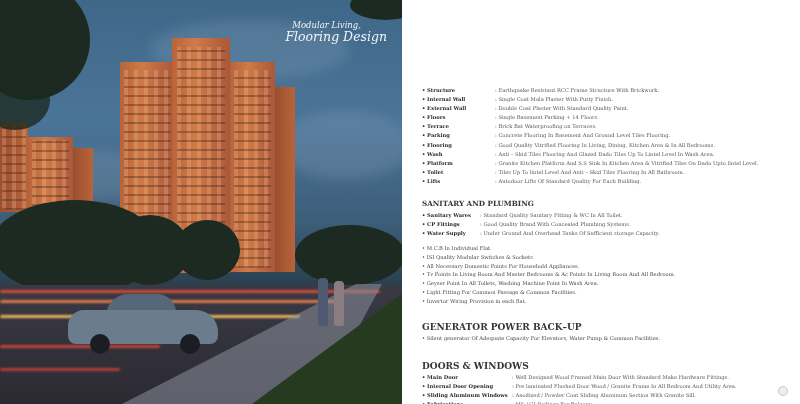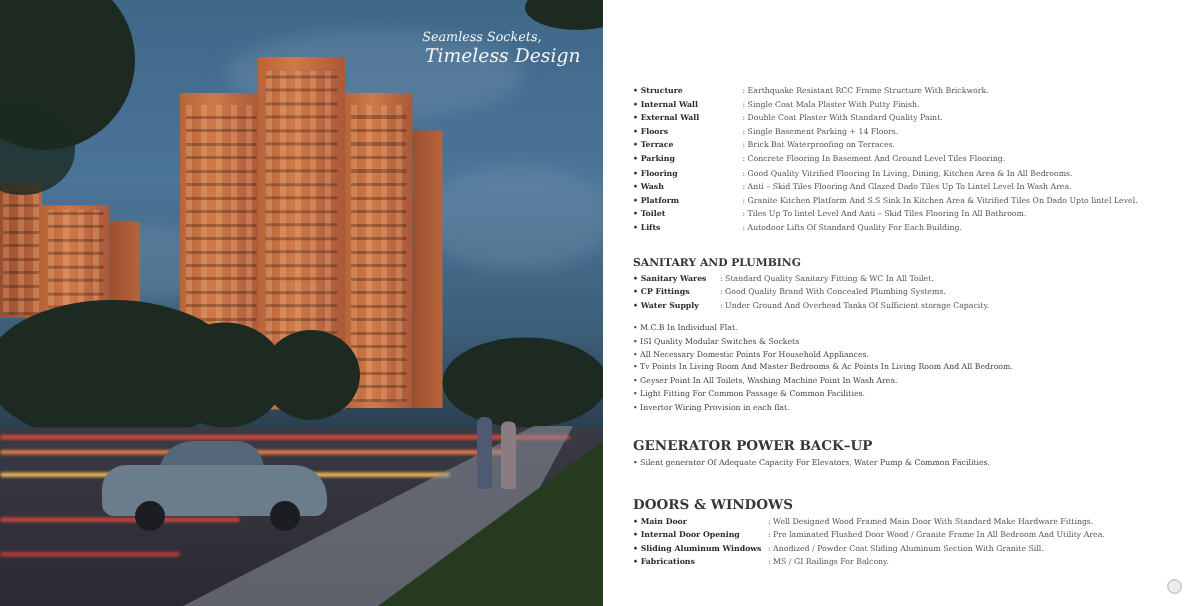--- a/index.html
+++ b/index.html
@@ -23,21 +23,21 @@
   .car .wheel { position: absolute; top: 42px; width: 20px; height: 20px; border-radius: 50%; background: #1b1d22; }
   .person { position: absolute; border-radius: 4px 4px 2px 2px; }
   .tagline { position: absolute; right: 15px; top: 20px; text-align: right; color: #f2f4f7; font-family: "DejaVu Serif", serif; font-style: italic; }
   .tagline .l1 { font-size: 8.5px; margin-right: 26px; }
   .tagline .l2 { font-size: 12.5px; margin-top: -1px; }
 
   .right { position: absolute; left: 402px; top: 0; width: 398px; height: 404px; background: #ffffff; }
   .title-row { position: absolute; left: 22px; top: 18px; right: 30px; display: flex; align-items: center; }
   .title { font-family: "DejaVu Serif", serif; font-size: 19px; letter-spacing: 2px; color: #b08a70; font-weight: normal; }
   .title-line { flex: 1; height: 1px; background: #dcc8b8; margin-left: 6px; margin-top: 4px; }
-  .section { position: absolute; left: 20px; right: 8px; }
+  .section { position: absolute; left: 20px; right: 8px; margin-top: 29px; }
   .sec-h { font-family: "DejaVu Serif", serif; font-weight: bold; color: #3a3432; }
   .row { display: flex; font-size: 5.2px; line-height: 9.1px; color: #4a4440; white-space: nowrap; }
   .row .k { font-weight: bold; color: #2e2a28; }
   .row .v { color: #555; }
   .bullet-line { font-size: 5.2px; line-height: 8.8px; color: #4a4440; white-space: nowrap; }
   .page-icon { position: absolute; right: 12px; bottom: 8px; width: 8px; height: 8px; border-radius: 50%; border: 1px solid #c8c8c8; background: #eeeeee; }
 </style>
 </head>
 <body>
 
@@ -85,22 +85,22 @@
   <div class="car">
     <div class="roof"></div>
       <div class="body"></div>
     <div class="wheel" style="left:22px"></div>
       <div class="wheel" style="left:112px"></div>
   </div>
   <div class="person" style="left:318px;top:278px;width:10px;height:48px;background:#4d5a72;"></div>
   <div class="person" style="left:334px;top:281px;width:10px;height:45px;background:#8a7c80;"></div>
 
   <div class="tagline">
-    <div class="l1">Seamless Sockets,</div>
-    <div class="l2">Timeless Design</div>
+    <div class="l1">Modular Living,</div>
+    <div class="l2">Flooring Design</div>
   </div>
 </div>
 
 <div class="right">
 
   <div class="section" style="top:57px;">
     <div class="row">
         <span class="k" style="width:73px">• Structure</span>
         <span class="v">: Earthquake Resistant RCC Frame Structure With Brickwork.</span>
       </div>

